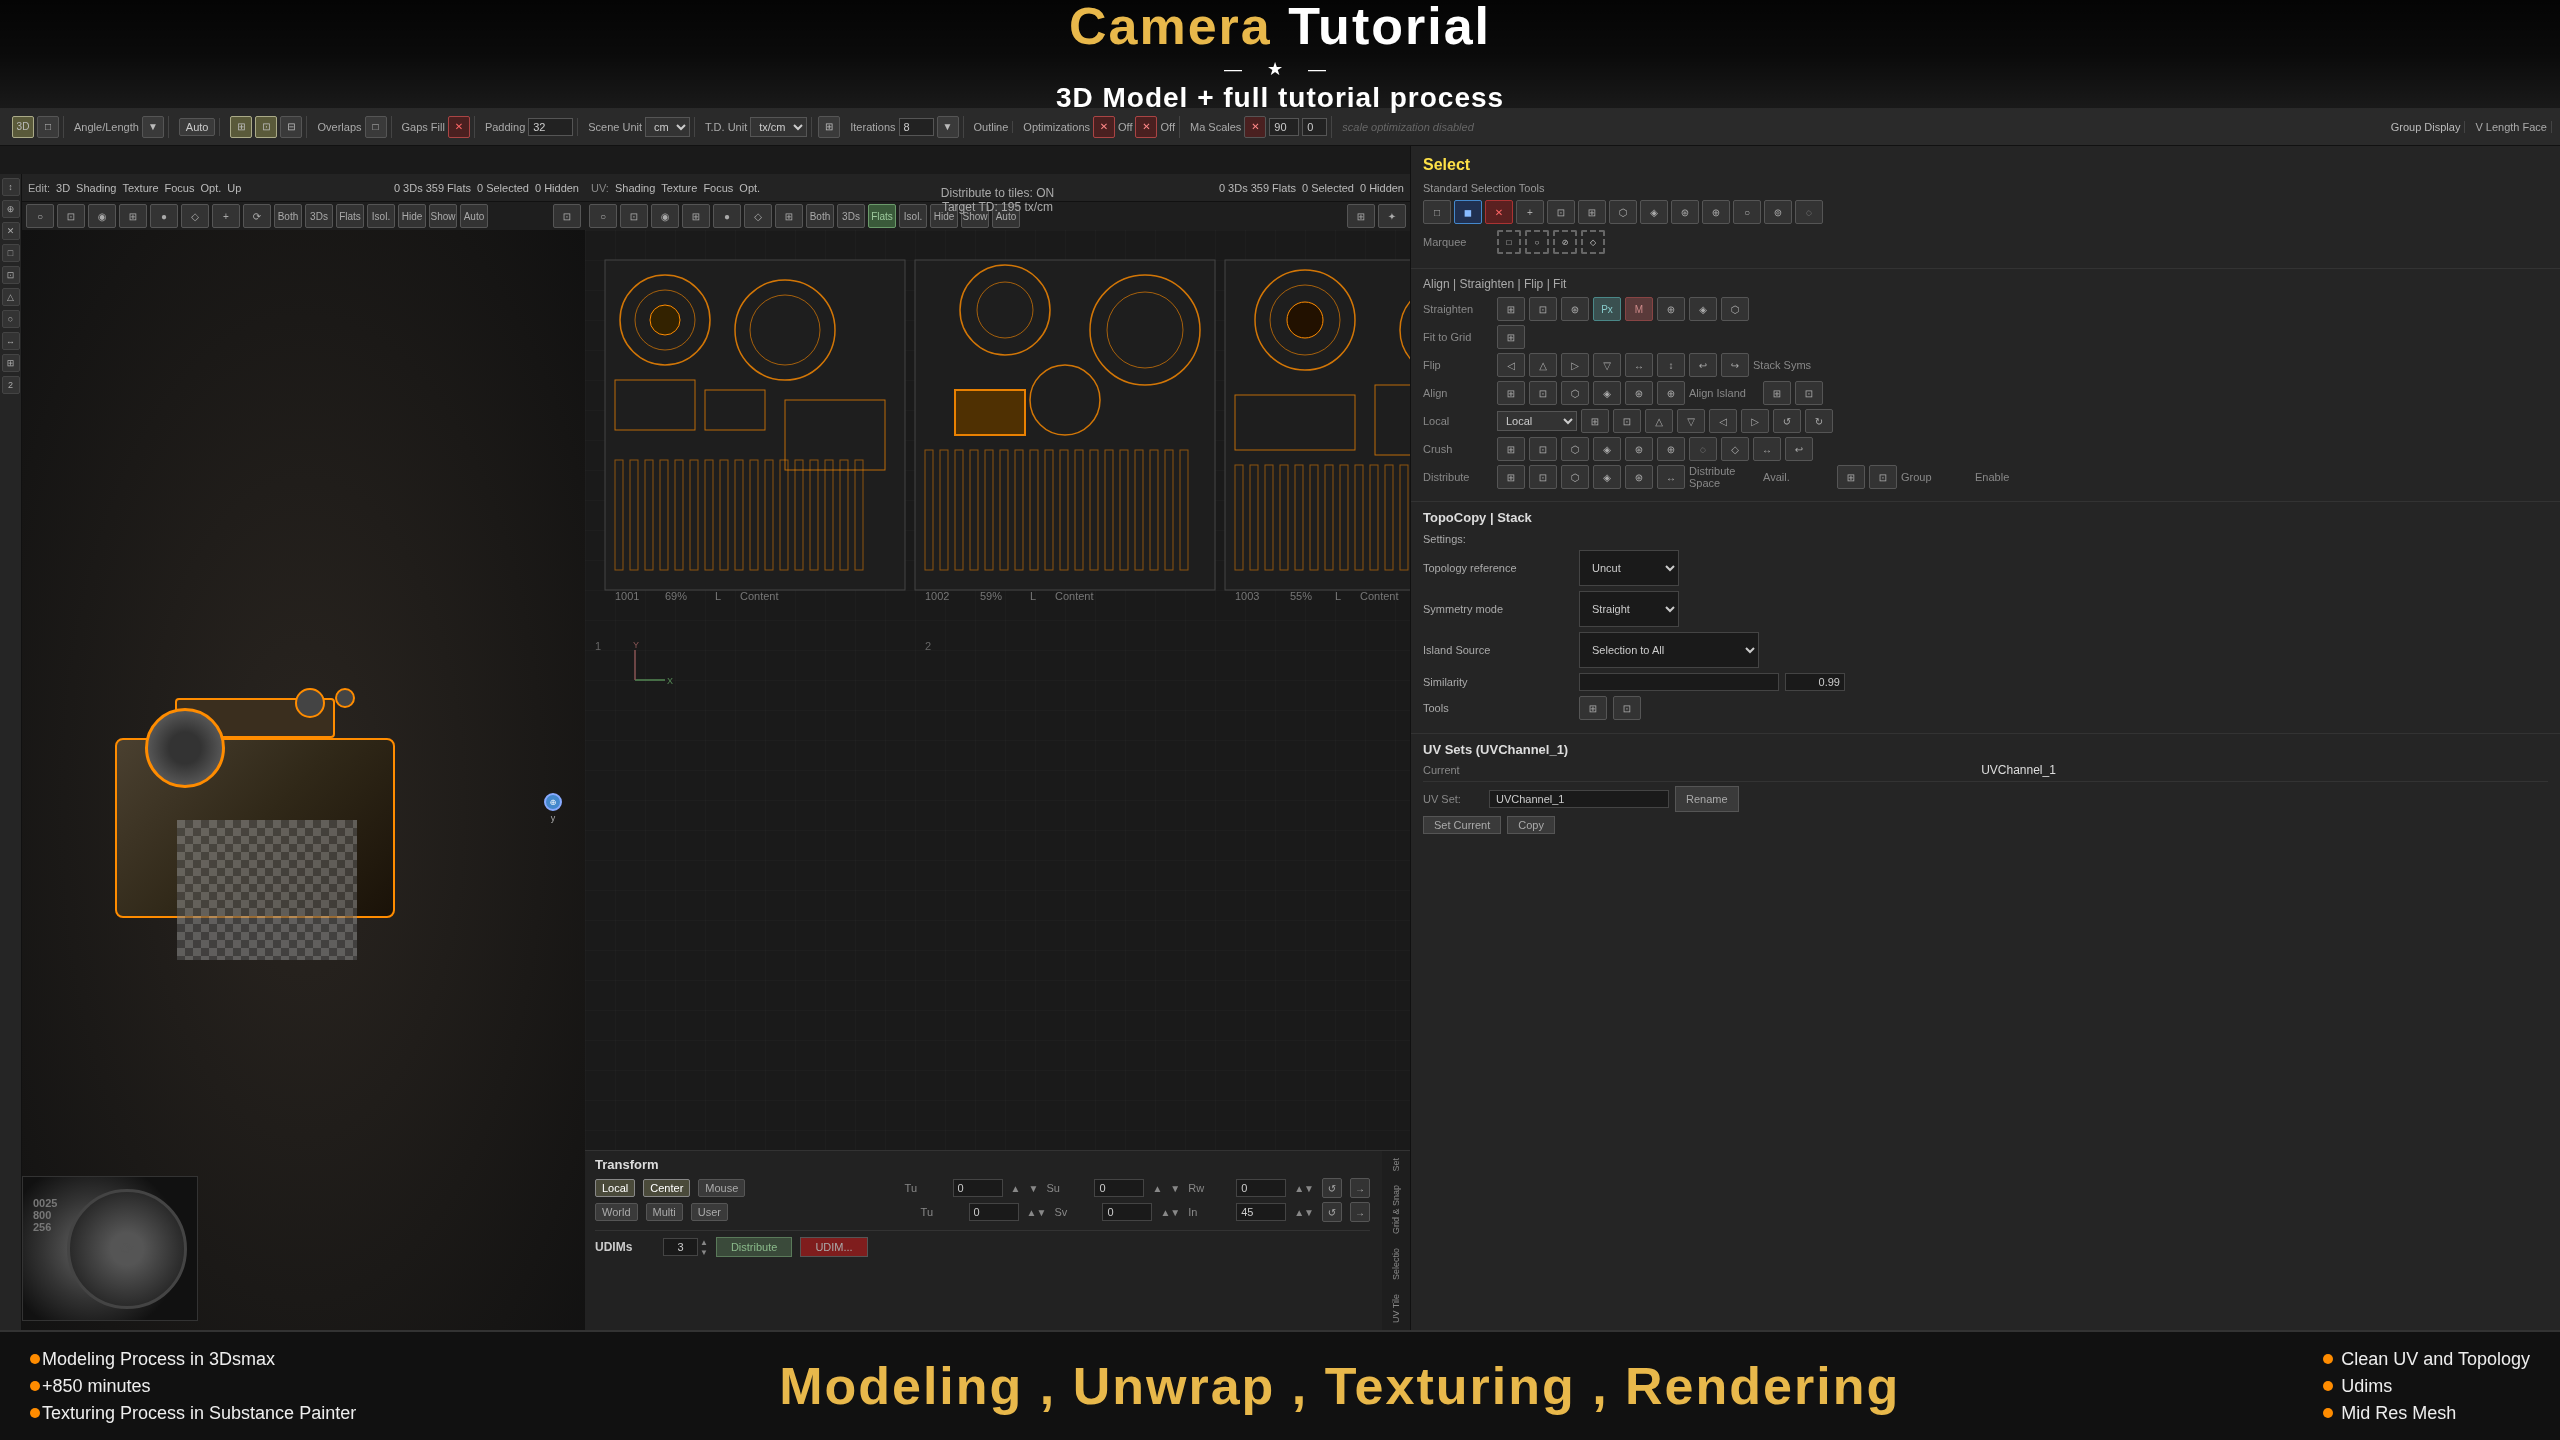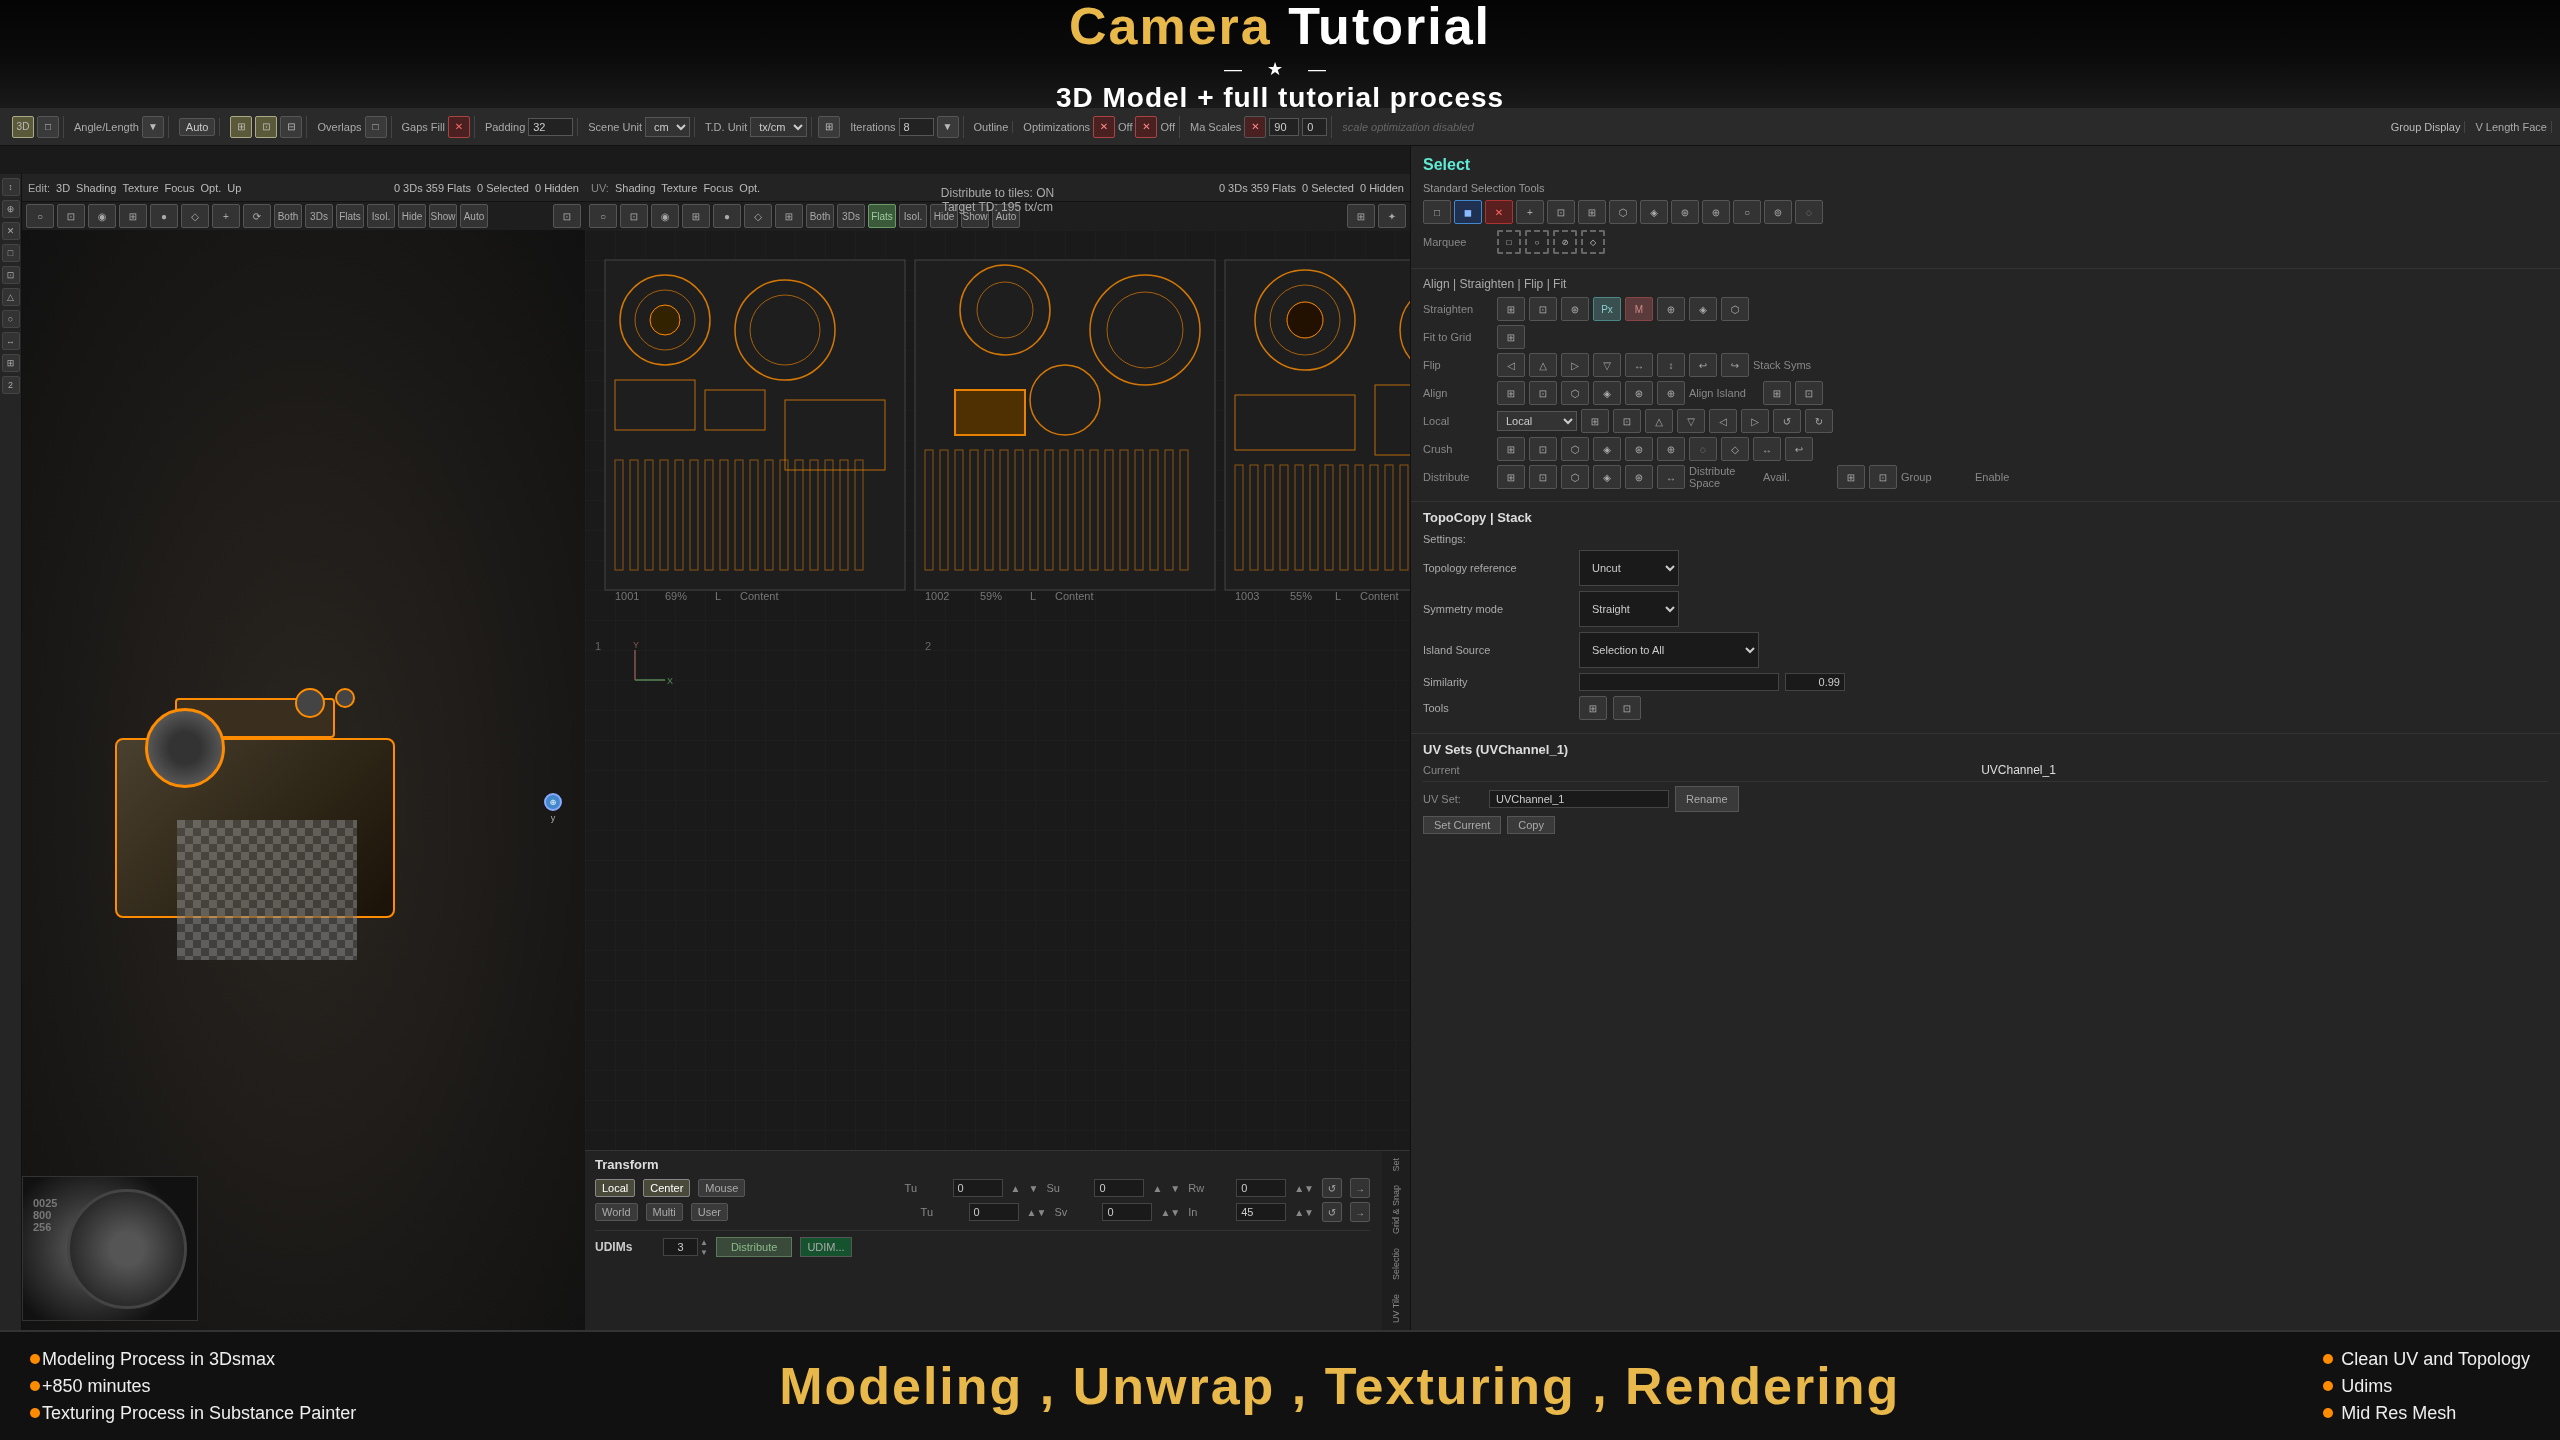--- a/index.html
+++ b/index.html
@@ -326,21 +326,21 @@
       gap: 6px;
       border-bottom: 1px solid #111;
     }
 
     
     .select-panel {
       padding: 10px 12px;
       border-bottom: 1px solid #333;
     }
     .panel-title {
-      font-size: 16px; font-weight: bold; color: #5eead4;
+      font-size: 16px; font-weight: bold; color: #fde047;
       margin-bottom: 8px;
     }
     .panel-subtitle {
       font-size: 11px; color: #999;
       margin-bottom: 6px;
     }
     .icon-row {
       display: flex;
       gap: 3px;
       flex-wrap: wrap;
@@ -953,21 +953,21 @@
       <div style="display:flex;align-items:center;gap:8px;">
         <span style="font-size:12px;font-weight:bold;color:#ccc;width:60px;">UDIMs</span>
         <div style="display:flex;align-items:center;gap:2px;">
           <input type="text" style="background: rgb(26, 26, 26); border: 1px solid rgb(68, 68, 68); color: rgb(204, 204, 204); width: 35px; padding: 2px 4px; font-size: 11px; text-align: center;" value="3">
           <div style="display:flex;flex-direction:column;gap:1px;">
             <span style="font-size:8px;cursor:pointer;color:#888;">▲</span>
             <span style="font-size:8px;cursor:pointer;color:#888;">▼</span>
           </div>
         </div>
         <button style="background:#3a4a3a;border:1px solid #5a7a5a;color:#8aba8a;padding:3px 14px;font-size:11px;cursor:pointer;">Distribute</button>
-        <button style="background:#14532d;border:1px solid #555;color:#aaa;padding:3px 6px;font-size:11px;cursor:pointer;">UDIM...</button>
+        <button style="background:#7f1d1d;border:1px solid #555;color:#aaa;padding:3px 14px;font-size:11px;cursor:pointer;">UDIM...</button>
       </div>
     </div>
   </div>
 </div>
 
 <div class="right-panel">
   <div class="right-panel-inner">
 
     <div class="right-panel-toolbar">
       <span style="font-size:11px;color:#888;">UV:</span>

